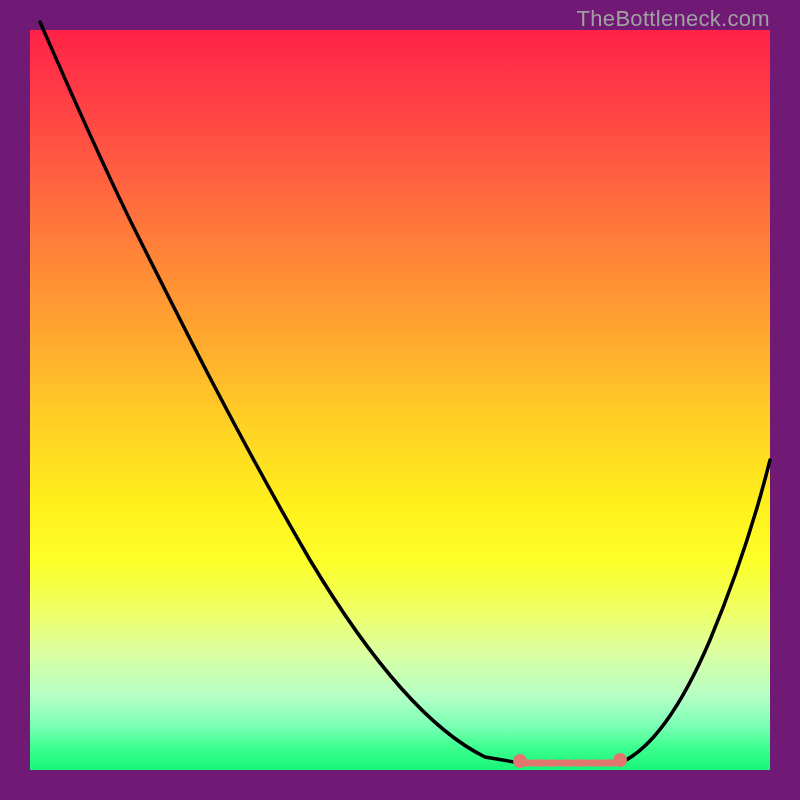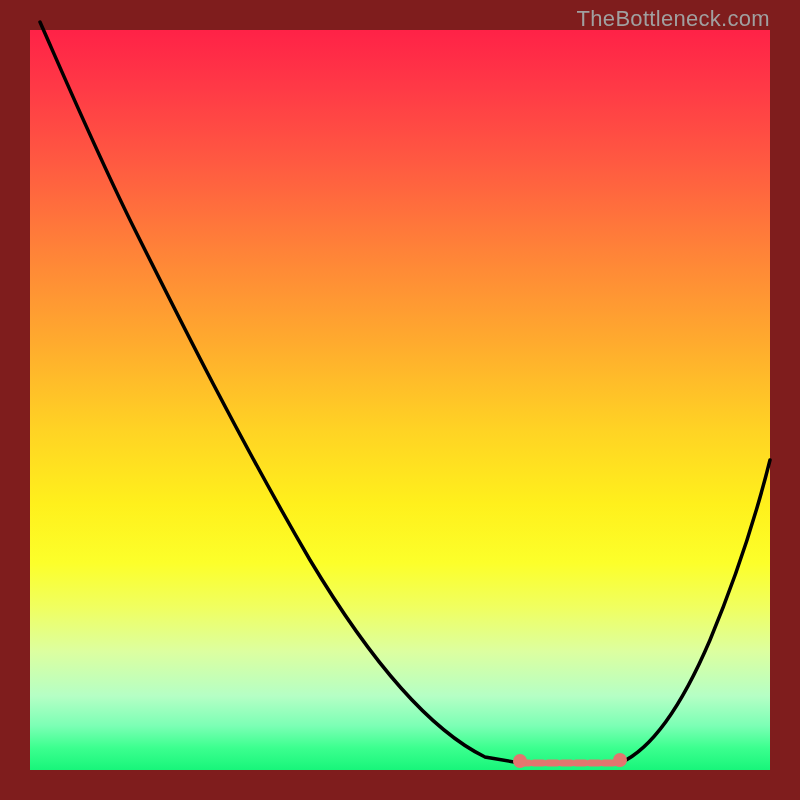--- a/index.html
+++ b/index.html
@@ -8,21 +8,21 @@
     width: 800px;
     height: 800px;
     background: #000;
     overflow: hidden;
     font-family: Arial, Helvetica, sans-serif;
   }
   .chart-container {
     position: relative;
     width: 800px;
     height: 800px;
-    background: #7f1d1d;
+    background: #701a75;
   }
   .plot-area {
     position: absolute;
     left: 30px;
     top: 30px;
     width: 740px;
     height: 740px;
     background: linear-gradient(to bottom,
       #ff2247 0%,
       #ff3a46 8%,

